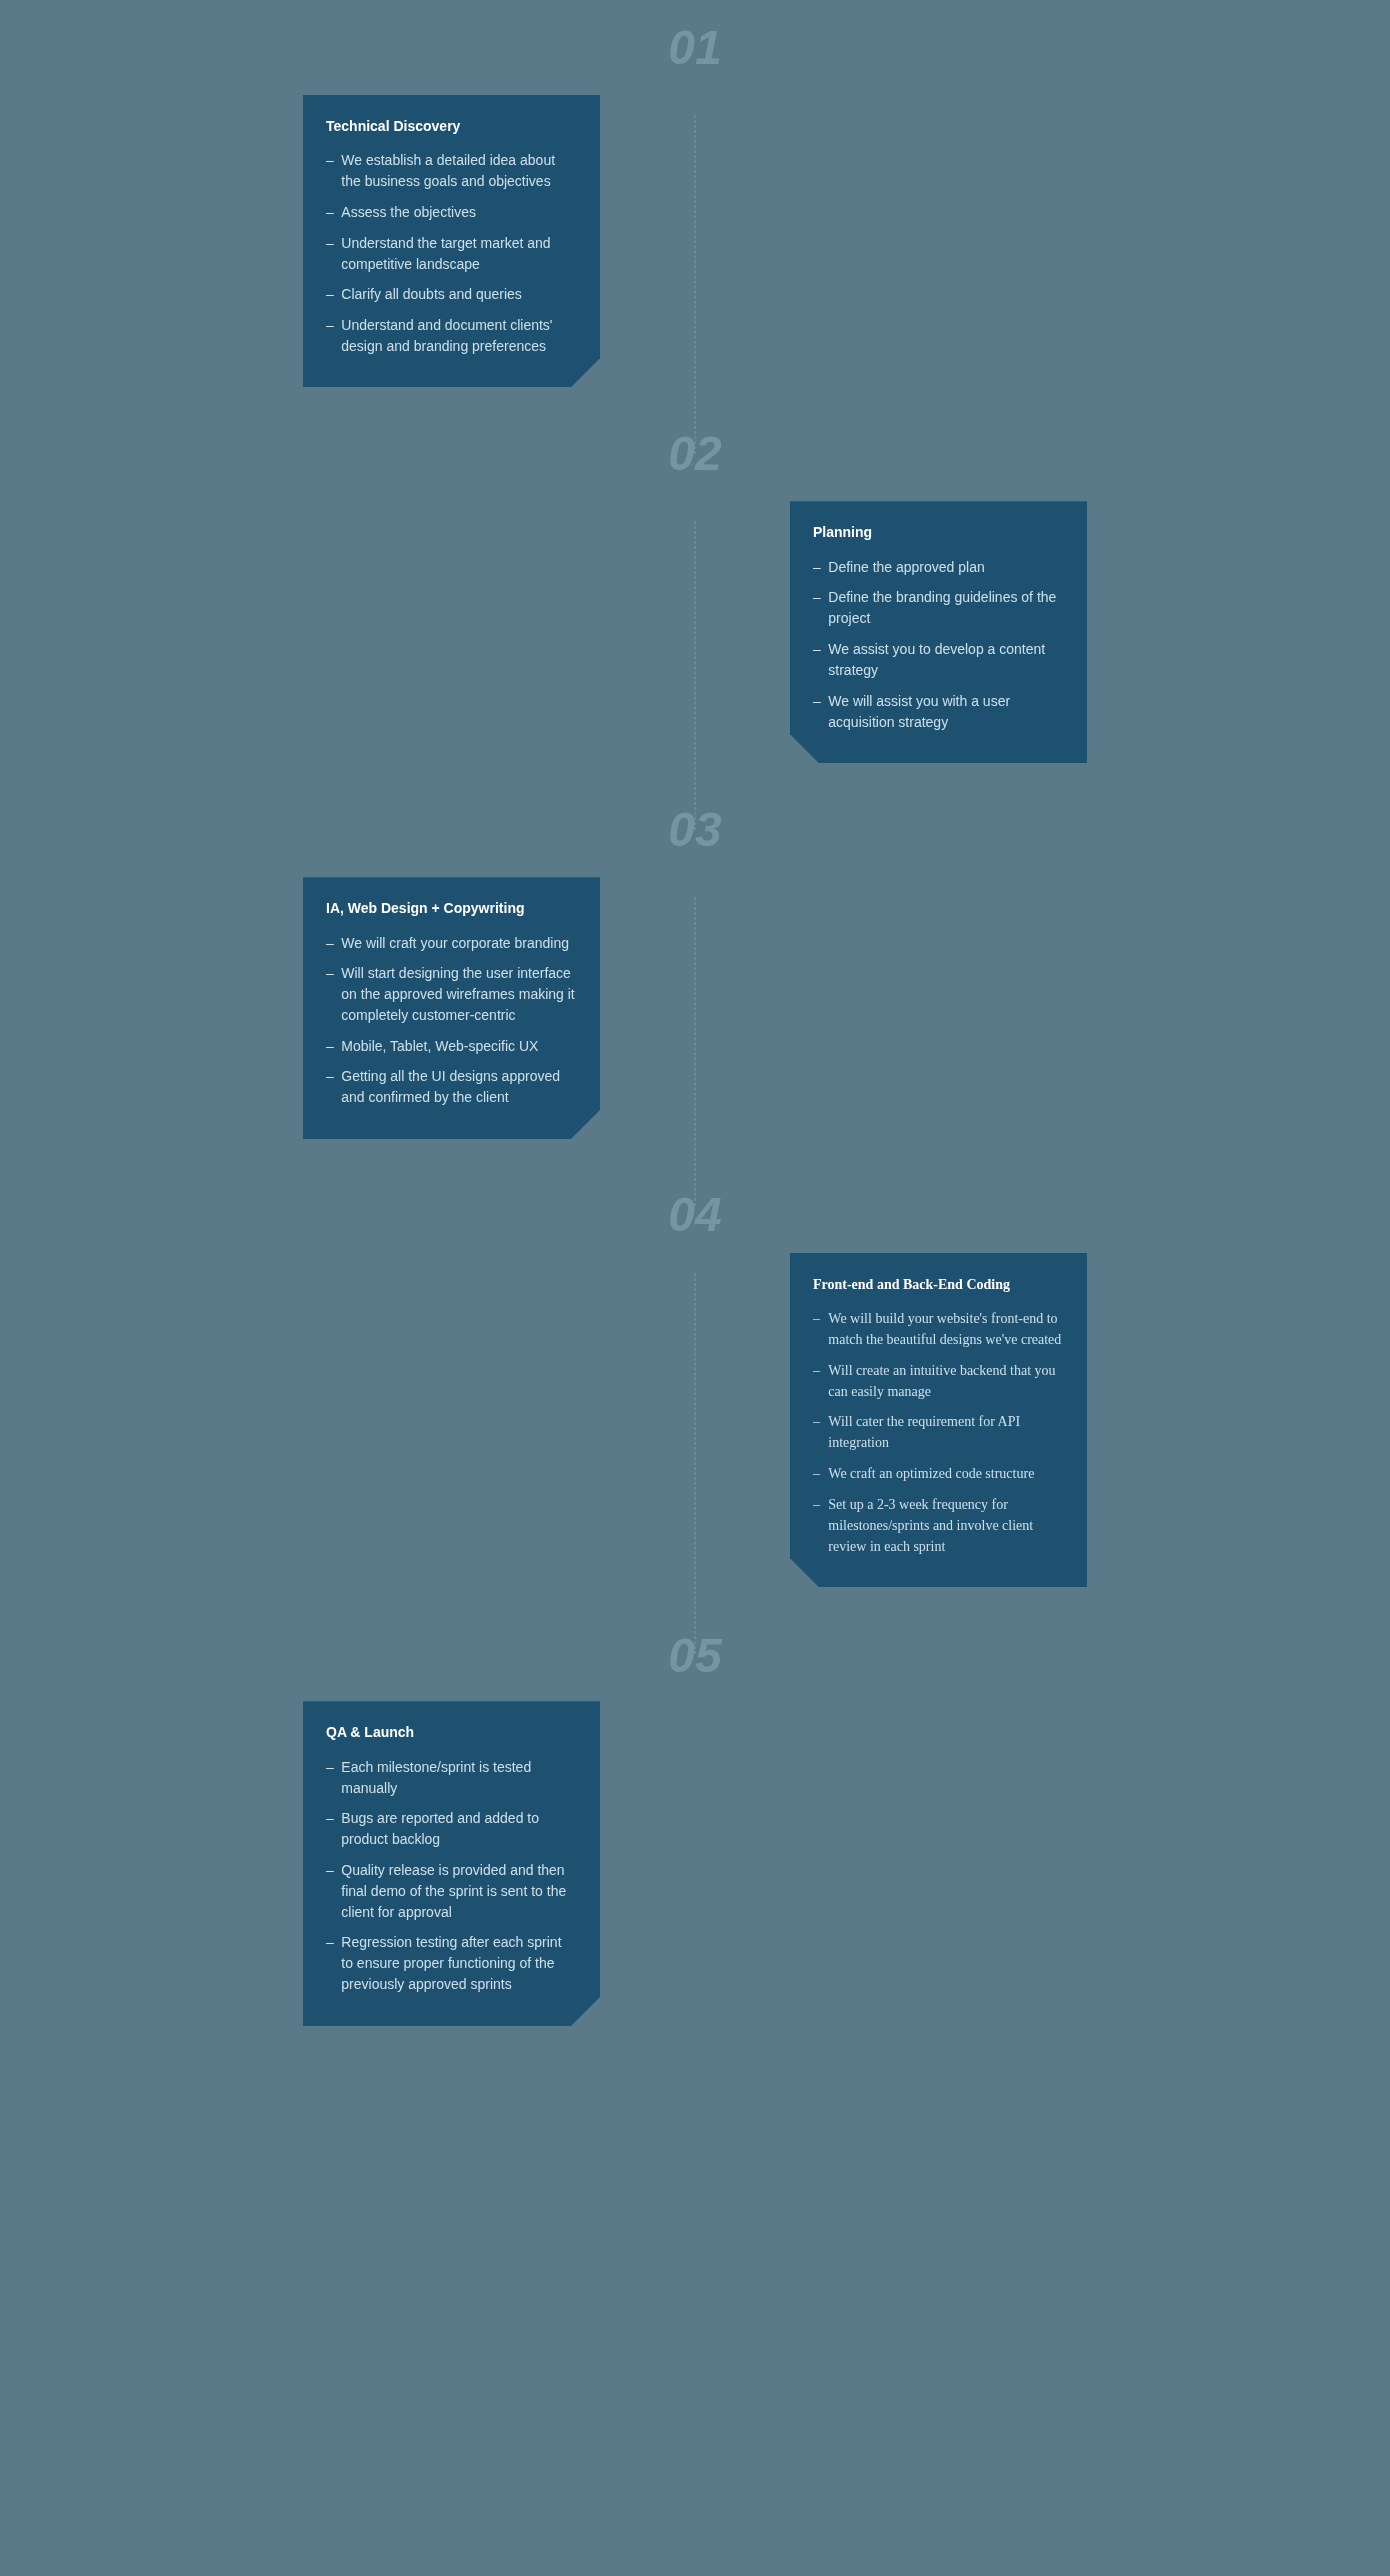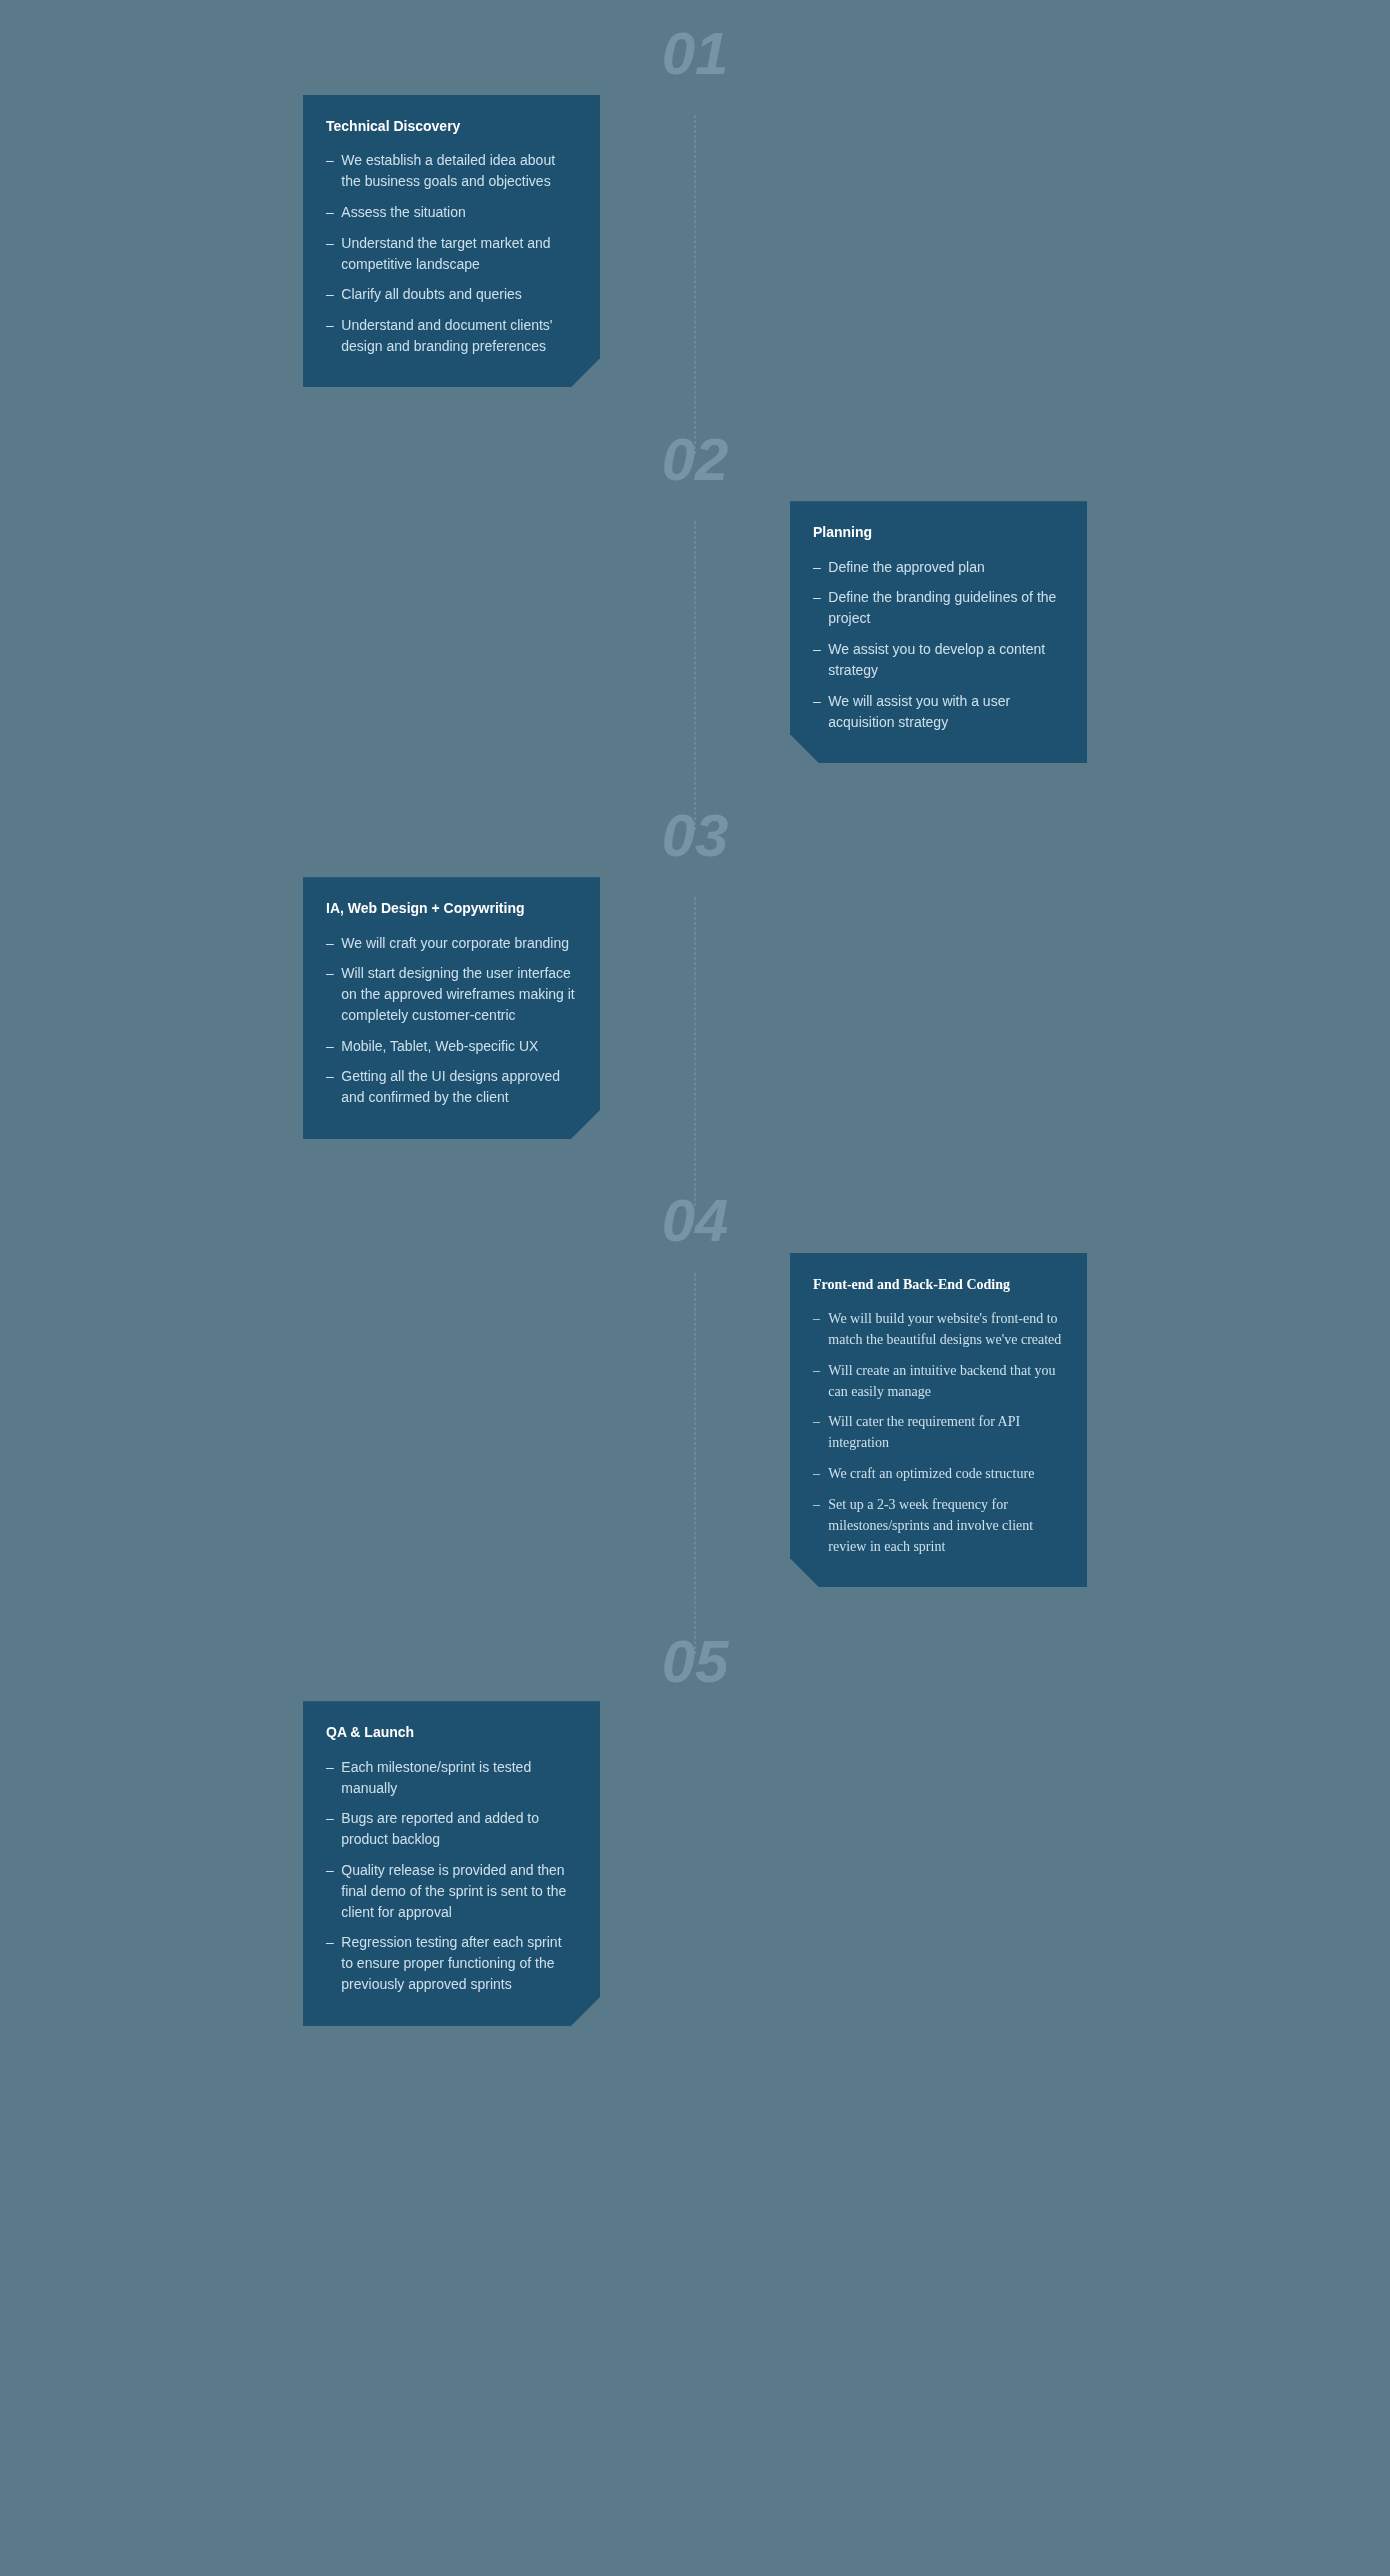--- a/index.html
+++ b/index.html
@@ -88,21 +88,21 @@
       left: 0;
       color: #cde0ea;
     }
 
     
     .step-number {
       position: absolute;
       left: 50%;
       transform: translateX(-50%);
       top: 9.6px;
-      font-size: 60px;
+      font-size: 48px;
       font-weight: bold;
       color: #7a9aaa;
       opacity: 0.85;
       line-height: 1;
       z-index: 10;
       font-style: italic;
     }
 
     
     .center-line {
@@ -138,21 +138,21 @@
 
 <div class="page-wrapper">
 <div class="step-section step-1" style="position: relative; min-height: 268px; margin-bottom: 0px;">
       <div class="step-number">01</div>
       <div class="center-line"></div>
       <div class="step-row left-card" style="padding-top: 76px; padding-bottom: 38px;">
         <div class="card clip-bottom-right">
           <h3>Technical Discovery</h3>
           <ul>
             <li>We establish a detailed idea about the business goals and objectives</li>
-            <li>Assess the situation</li>
+            <li>Assess the objectives</li>
             <li>Understand the target market and competitive landscape</li>
             <li>Clarify all doubts and queries</li>
             <li>Understand and document clients' design and branding preferences</li>
           </ul>
         </div>
       </div>
     </div>
     <div class="step-section step-2" style="position: relative; min-height: 268px; margin-bottom: 0px;">
       <div class="step-number">02</div>
       <div class="center-line"></div>

